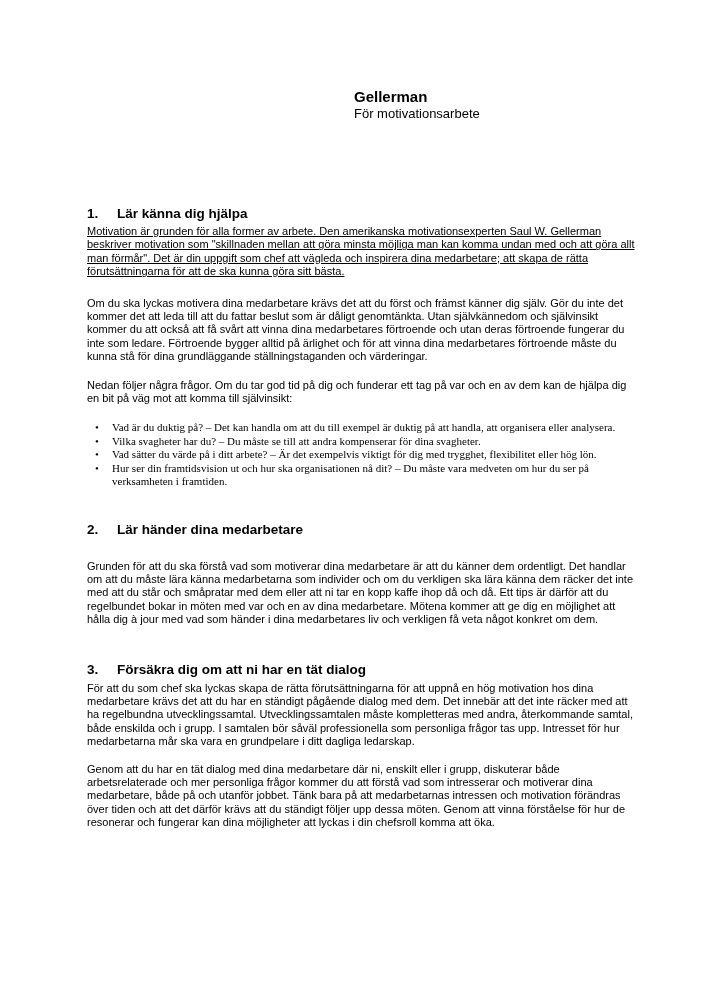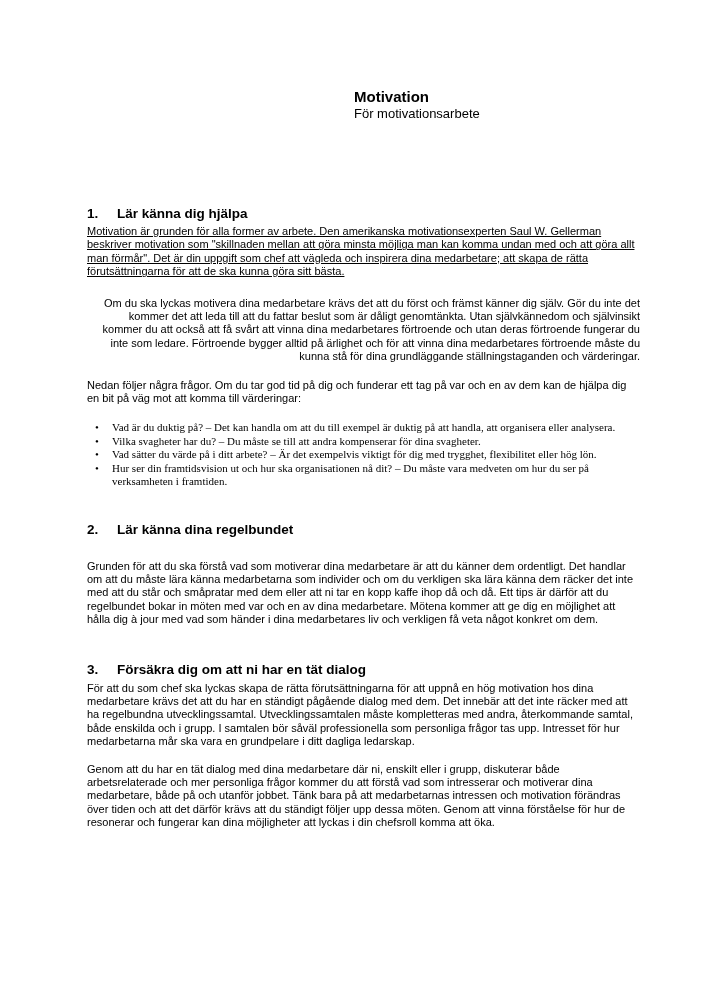--- a/index.html
+++ b/index.html
@@ -55,21 +55,21 @@
     line-height: 13.4px;
   }
   .bullet-list li::before {
     content: "\2022";
     position: absolute;
     left: 0;
     top: 0;
   }
   #sec1-h { margin-top: 85px; }
   #s1p1   { margin-top: 3px; text-decoration: underline; }
-  #s1p2   { margin-top: 18px; text-align: right; }
+  #s1p2   { margin-top: 18px; }
   #s1p3   { margin-top: 15px; }
   #s1ul   { margin-top: 16px; }
   #sec2-h { margin-top: 33px; }
   #s2p1   { margin-top: 22px; }
   #sec3-h { margin-top: 35px; }
   #s3p1   { margin-top: 4px; }
   #s3p2   { margin-top: 14px; }
   .page-footer {
     position: absolute;
     top: 1000px;
@@ -80,42 +80,42 @@
     line-height: 13.4px;
   }
 </style>
 </head>
 <body>
 
 <div class="page">
   <div class="content">
 
     <div class="title-block">
-      <div class="doc-title">Motivation</div>
+      <div class="doc-title">Gellerman</div>
       <div class="doc-subtitle">För motivationsarbete</div>
     </div>
 
     <h2 class="sec-heading" id="sec1-h">
       <span class="sec-num">1.</span>
       <span>Lär känna dig hjälpa</span>
     </h2>
     <p class="body-p" id="s1p1">Motivation är grunden för alla former av arbete. Den amerikanska motivationsexperten Saul W. Gellerman beskriver motivation som "skillnaden mellan att göra minsta möjliga man kan komma undan med och att göra allt man förmår". Det är din uppgift som chef att vägleda och inspirera dina medarbetare; att skapa de rätta förutsättningarna för att de ska kunna göra sitt bästa.</p>
     <p class="body-p" id="s1p2">Om du ska lyckas motivera dina medarbetare krävs det att du först och främst känner dig själv. Gör du inte det kommer det att leda till att du fattar beslut som är dåligt genomtänkta. Utan självkännedom och självinsikt kommer du att också att få svårt att vinna dina medarbetares förtroende och utan deras förtroende fungerar du inte som ledare. Förtroende bygger alltid på ärlighet och för att vinna dina medarbetares förtroende måste du kunna stå för dina grundläggande ställningstaganden och värderingar.</p>
-    <p class="body-p" id="s1p3">Nedan följer några frågor. Om du tar god tid på dig och funderar ett tag på var och en av dem kan de hjälpa dig en bit på väg mot att komma till värderingar:</p>
+    <p class="body-p" id="s1p3">Nedan följer några frågor. Om du tar god tid på dig och funderar ett tag på var och en av dem kan de hjälpa dig en bit på väg mot att komma till självinsikt:</p>
 
     <ul class="bullet-list" id="s1ul">
       <li>Vad är du duktig på? – Det kan handla om att du till exempel är duktig på att handla, att organisera eller analysera.</li>
       <li>Vilka svagheter har du? – Du måste se till att andra kompenserar för dina svagheter.</li>
       <li>Vad sätter du värde på i ditt arbete? – Är det exempelvis viktigt för dig med trygghet, flexibilitet eller hög lön.</li>
       <li>Hur ser din framtidsvision ut och hur ska organisationen nå dit? – Du måste vara medveten om hur du ser på verksamheten i framtiden.</li>
     </ul>
 
     <h2 class="sec-heading" id="sec2-h">
       <span class="sec-num">2.</span>
-      <span>Lär känna dina regelbundet</span>
+      <span>Lär händer dina medarbetare</span>
     </h2>
     <p class="body-p" id="s2p1">Grunden för att du ska förstå vad som motiverar dina medarbetare är att du känner dem ordentligt. Det handlar om att du måste lära känna medarbetarna som individer och om du verkligen ska lära känna dem räcker det inte med att du står och småpratar med dem eller att ni tar en kopp kaffe ihop då och då. Ett tips är därför att du regelbundet bokar in möten med var och en av dina medarbetare. Mötena kommer att ge dig en möjlighet att hålla dig à jour med vad som händer i dina medarbetares liv och verkligen få veta något konkret om dem.</p>
 
     <h2 class="sec-heading" id="sec3-h">
       <span class="sec-num">3.</span>
       <span>Försäkra dig om att ni har en tät dialog</span>
     </h2>
     <p class="body-p" id="s3p1">För att du som chef ska lyckas skapa de rätta förutsättningarna för att uppnå en hög motivation hos dina medarbetare krävs det att du har en ständigt pågående dialog med dem. Det innebär att det inte räcker med att ha regelbundna utvecklingssamtal. Utvecklingssamtalen måste kompletteras med andra, återkommande samtal, både enskilda och i grupp. I samtalen bör såväl professionella som personliga frågor tas upp. Intresset för hur medarbetarna mår ska vara en grundpelare i ditt dagliga ledarskap.</p>
     <p class="body-p" id="s3p2">Genom att du har en tät dialog med dina medarbetare där ni, enskilt eller i grupp, diskuterar både arbetsrelaterade och mer personliga frågor kommer du att förstå vad som intresserar och motiverar dina medarbetare, både på och utanför jobbet. Tänk bara på att medarbetarnas intressen och motivation förändras över tiden och att det därför krävs att du ständigt följer upp dessa möten. Genom att vinna förståelse för hur de resonerar och fungerar kan dina möjligheter att lyckas i din chefsroll komma att öka.</p>
 

